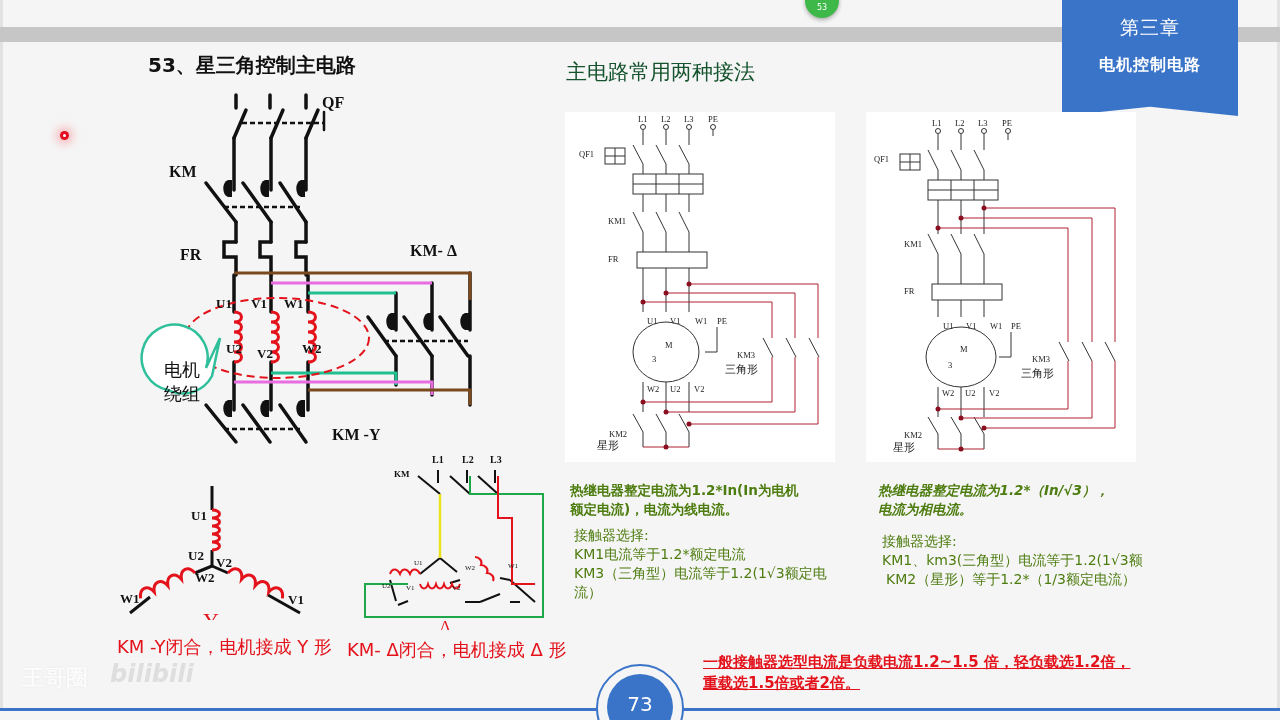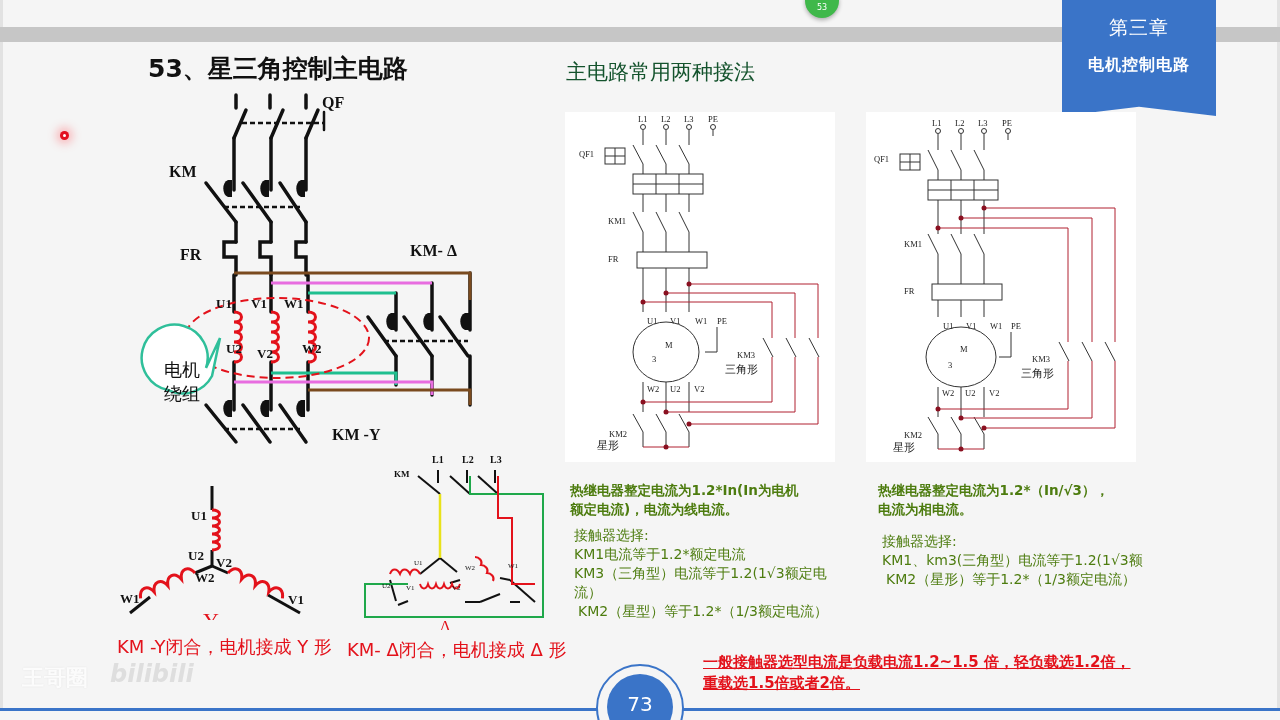--- a/index.html
+++ b/index.html
@@ -11,28 +11,28 @@
     .border-left { position:absolute; left:0; top:0; width:3px; height:720px; background:#e2e2e2; }
     .border-right { position:absolute; right:0; top:0; width:3px; height:720px; background:#e2e2e2; }
     .top-band { position:absolute; left:0; top:27px; width:1280px; height:15px; background:#c6c6c6; }
     .badge-top {
       position:absolute; left:805px; top:-16px; width:34px; height:34px; border-radius:50%;
       background:#3fb84a; color:#fff; font-size:8px; text-align:center; line-height:1;
       box-shadow:0 2px 4px rgba(0,0,0,0.3);
       display:flex; align-items:flex-end; justify-content:center; padding-bottom:6px; box-sizing:border-box;
     }
     .chapter-tab {
-      position:absolute; left:1062px; top:0; width:154px; height:116px; background:#3a74c8;
+      position:absolute; left:1062px; top:0; width:176px; height:116px; background:#3a74c8;
       clip-path:polygon(0 0,100% 0,100% 100%,50% 92%,0 100%);
       color:#fff; text-align:center;
     }
     .chapter-tab .ch { font-family:"DejaVu Sans",sans-serif; font-size:19px; margin-top:15px; letter-spacing:1px; }
     .chapter-tab .ct { font-size:16px; font-weight:bold; margin-top:14px; letter-spacing:1px; }
     .slide-title {
-      position:absolute; left:148px; top:52px; font-size:25px; font-weight:bold; color:#111;
+      position:absolute; left:148px; top:52px; font-size:20px; font-weight:bold; color:#111;
       font-family:"DejaVu Sans",sans-serif;
     }
     .sub-title { position:absolute; left:566px; top:58px; font-size:21px; color:#14532d; }
     .laser { position:absolute; left:60px; top:131px; width:9px; height:9px; border-radius:50%;
       background:#e2101f; box-shadow:0 0 8px 4px rgba(255,80,90,0.35); }
     .laser::after { content:""; position:absolute; left:3px; top:3px; width:3px; height:3px; border-radius:50%; background:#fff; }
     svg text { font-family:"Liberation Serif","DejaVu Serif",serif; }
     .panel { position:absolute; background:#fff; }
     .note { position:absolute; font-size:13.5px; color:#4d7c0f; line-height:19px; }
     .note .l { display:block; white-space:nowrap; }
@@ -438,24 +438,23 @@
 
 <div class="note" style="left:570px;top:481px;font-weight:bold;font-size:13.5px;">
   <span class="l">热继电器整定电流为1.2*In(In为电机</span>
   <span class="l">额定电流)，电流为线电流。</span>
 </div>
 <div class="note" style="left:574px;top:526px;font-size:14px;">
   <span class="l">接触器选择:</span>
   <span class="l">KM1电流等于1.2*额定电流</span>
   <span class="l">KM3（三角型）电流等于1.2(1√3额定电</span>
   <span class="l">流）</span>
-  <span class="l" style="padding-left:4px;">KM2（星型）等于1.2*（1/3额定电流）</span>
-</div>
-
-<div class="note" style="left:878px;top:481px;font-weight:bold;font-size:13.5px;">
+</div>
+
+<div class="note" style="left:878px;top:481px;font-weight:bold;font-size:13.5px;font-style:italic;">
   <span class="l">热继电器整定电流为1.2*（In/√3），</span>
   <span class="l">电流为相电流。</span>
 </div>
 <div class="note" style="left:882px;top:532px;font-size:14px;">
   <span class="l">接触器选择:</span>
   <span class="l">KM1、km3(三角型）电流等于1.2(1√3额</span>
   <span class="l" style="padding-left:4px;">KM2（星形）等于1.2*（1/3额定电流）</span>
 </div>
 
 <div class="red-note">

